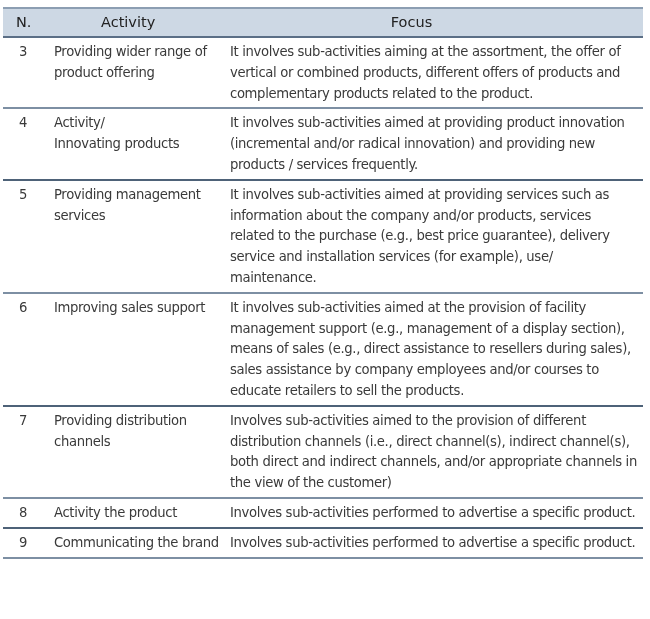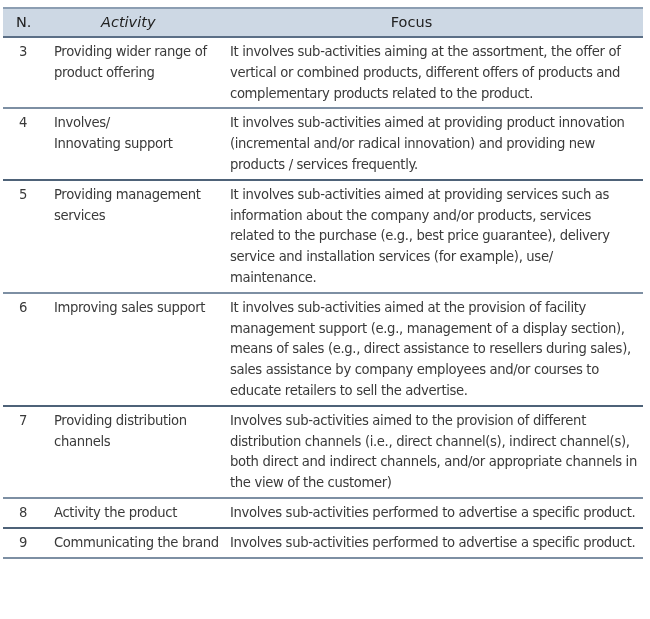--- a/index.html
+++ b/index.html
@@ -20,21 +20,21 @@
     col.c-focus { width: auto; }
     thead tr { background: #cdd8e4; }
     thead th {
       font-weight: normal; color: #222;
       font-size: 14.5px; letter-spacing: 0;
       height: 27px; padding: 0;
       border-top: 2px solid #8c9eb2;
       border-bottom: 2px solid #5b6f86;
     }
     th.h-n { text-align: left; padding-left: 13px; }
-    th.h-act { text-align: left; padding-left: 50px; font-style: italic; }
+    th.h-act { text-align: left; padding-left: 50px; }
     th.h-focus { padding-right: 50px; }
     tbody td {
       vertical-align: top; padding: 4px 0 3px 0;
       border-bottom: 2px solid #7d8fa3;
     }
     tbody tr:nth-child(even) td { border-bottom-color: #4e6278; }
     td.c-n { padding-left: 16px; }
     td.c-act { padding-left: 3px; padding-right: 6px; }
     td.c-focus { padding-left: 0px; padding-right: 4px; margin-left: 40px; }
   </style>
@@ -56,32 +56,32 @@
       </tr>
     </thead>
     <tbody>
       <tr>
         <td class="c-n">3</td>
         <td class="c-act">Providing wider range of product offering</td>
         <td class="c-focus">It involves sub-activities aiming at the assortment, the offer of vertical or combined products, different offers of products and complementary products related to the product.</td>
       </tr>
       <tr>
         <td class="c-n">4</td>
-        <td class="c-act"><span>Involves/</span><br><span>Innovating support</span></td>
+        <td class="c-act"><span>Activity/</span><br><span>Innovating products</span></td>
         <td class="c-focus">It involves sub-activities aimed at providing product innovation (incremental and/or radical innovation) and providing new products / services frequently.</td>
       </tr>
       <tr>
         <td class="c-n">5</td>
         <td class="c-act">Providing management services</td>
         <td class="c-focus">It involves sub-activities aimed at providing services such as information about the company and/or products, services related to the purchase (e.g., best price guarantee), delivery service and installation services (for example), use/ maintenance.</td>
       </tr>
       <tr>
         <td class="c-n">6</td>
         <td class="c-act">Improving sales support</td>
-        <td class="c-focus">It involves sub-activities aimed at the provision of facility management support (e.g., management of a display section), means of sales (e.g., direct assistance to resellers during sales), sales assistance by company employees and/or courses to educate retailers to sell the advertise.</td>
+        <td class="c-focus">It involves sub-activities aimed at the provision of facility management support (e.g., management of a display section), means of sales (e.g., direct assistance to resellers during sales), sales assistance by company employees and/or courses to educate retailers to sell the products.</td>
       </tr>
       <tr>
         <td class="c-n">7</td>
         <td class="c-act">Providing distribution channels</td>
         <td class="c-focus">Involves sub-activities aimed to the provision of different distribution channels (i.e., direct channel(s), indirect channel(s), both direct and indirect channels, and/or appropriate channels in the view of the customer)</td>
       </tr>
       <tr>
         <td class="c-n">8</td>
         <td class="c-act">Activity the product</td>
         <td class="c-focus">Involves sub-activities performed to advertise a specific product.</td>

